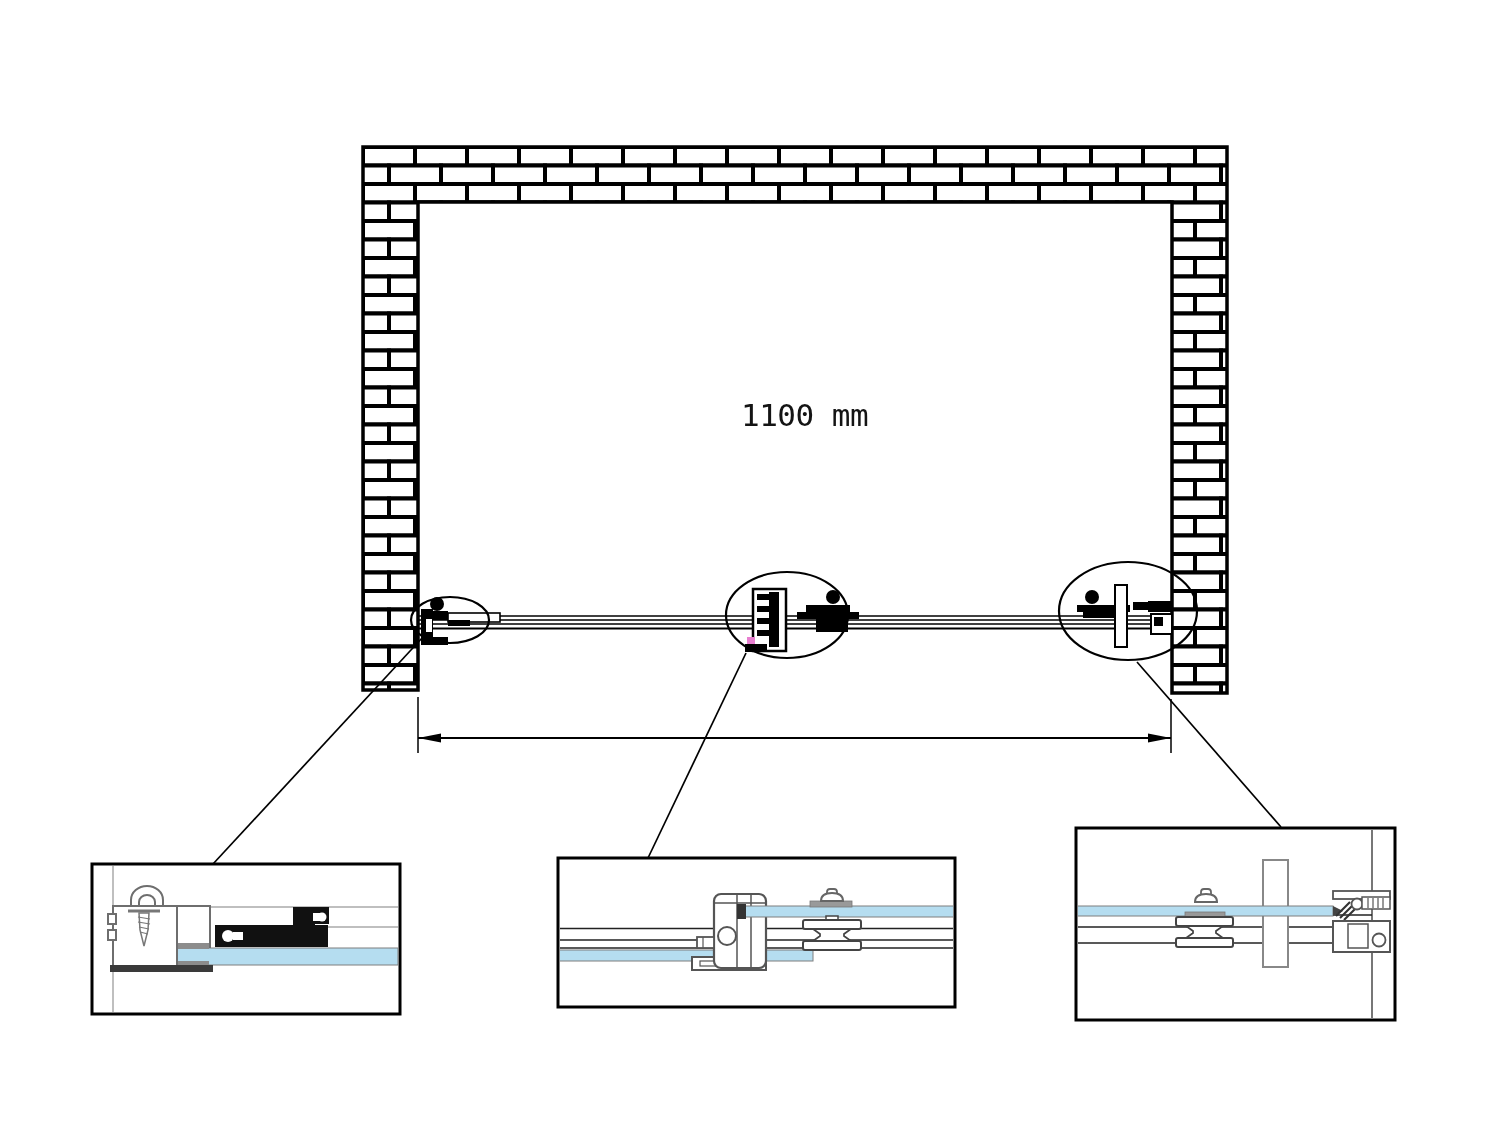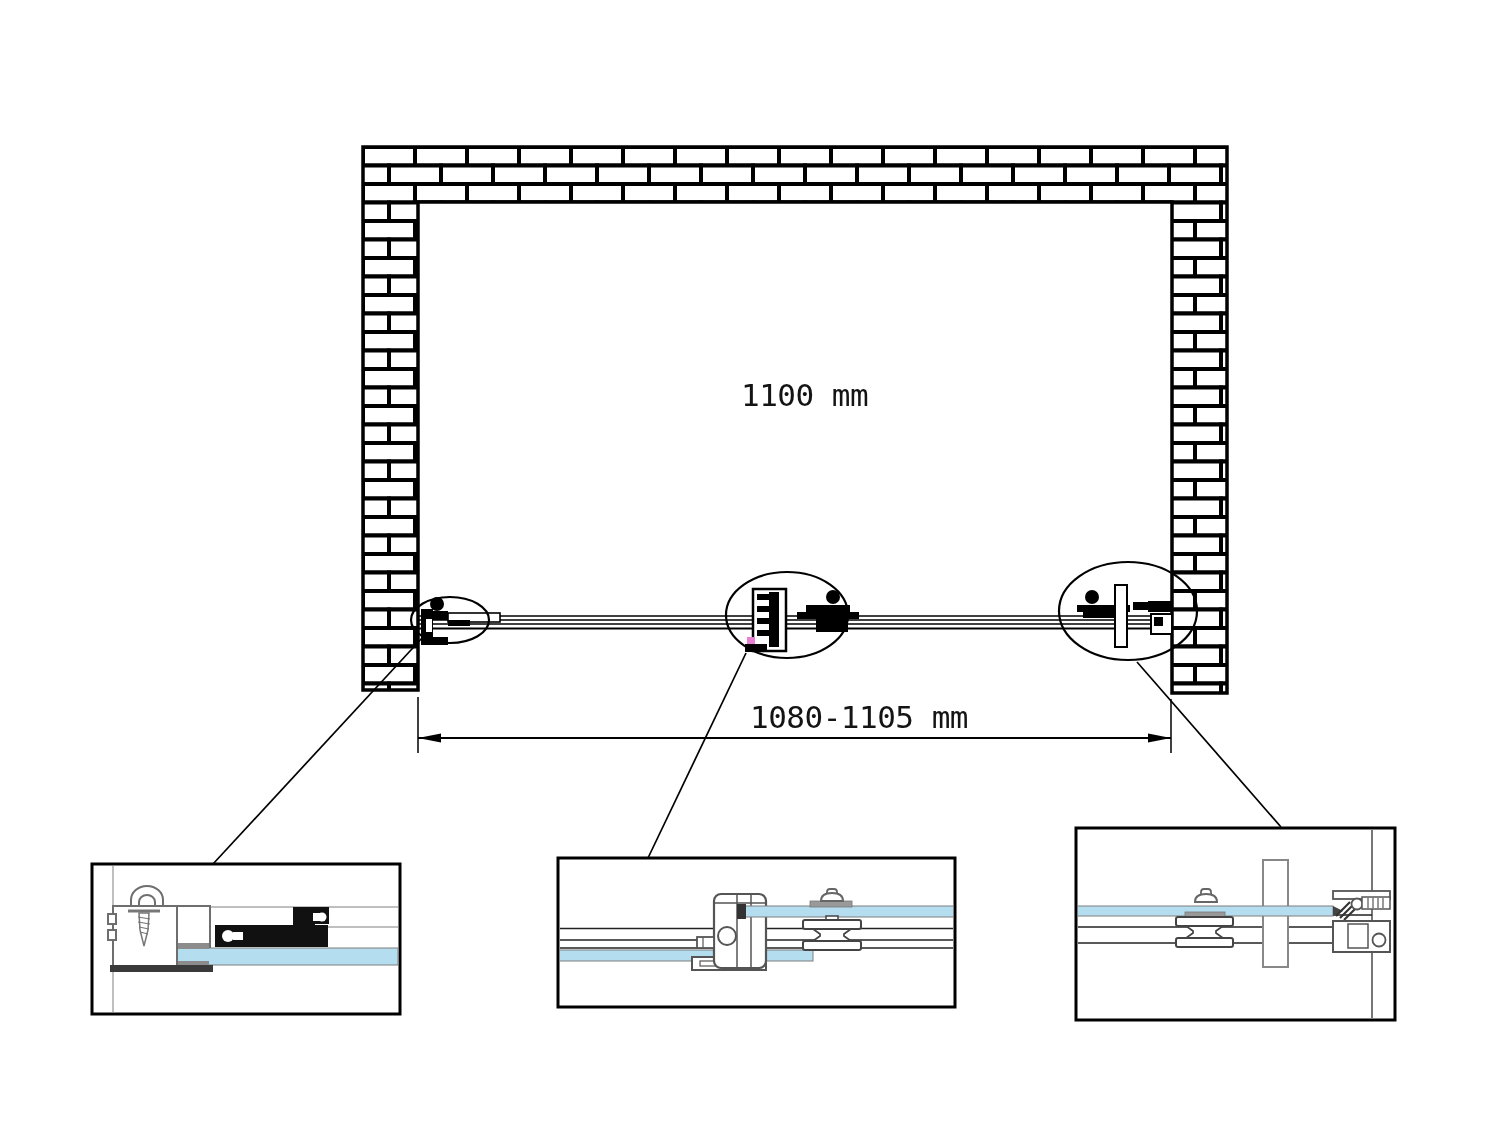--- a/index.html
+++ b/index.html
@@ -12,21 +12,21 @@
   }
   #stage svg{position:absolute;left:0;top:0;}
   .dim-label{
     position:absolute;
     font-size:31px;
     letter-spacing:-0.5px;
     color:#141414;
     white-space:nowrap;
     font-family:"DejaVu Sans Mono", monospace;
   }
-  #label-opening{left:741px;top:377px;}
+  #label-opening{left:741px;top:397px;}
   #label-range{left:750px;top:699px;}
 </style>
 </head>
 <body>
 
 <div id="stage">
 
 <svg width="1500" height="1125" viewBox="0 0 1500 1125">
   <defs>
     <pattern id="brickP" x="363" y="147" width="52" height="37" patternUnits="userSpaceOnUse">
@@ -229,15 +229,14 @@
         <line x1="1383" y1="898" x2="1383" y2="908" stroke-width="1.2"></line>
         <rect x="1333" y="921" width="57" height="31" stroke-width="2"></rect>
         <rect x="1348" y="924" width="20" height="24" stroke-width="1.5"></rect>
         <circle cx="1379" cy="940" r="6.5" stroke-width="1.8"></circle>
       </g>
     </g>
   </g>
 </svg>
 
 <div id="label-opening" class="dim-label">1100 mm</div>
-<div id="label-range" class="dim-label">1080-1105 mm</div>
 
 </div>
 
 </body></html>

